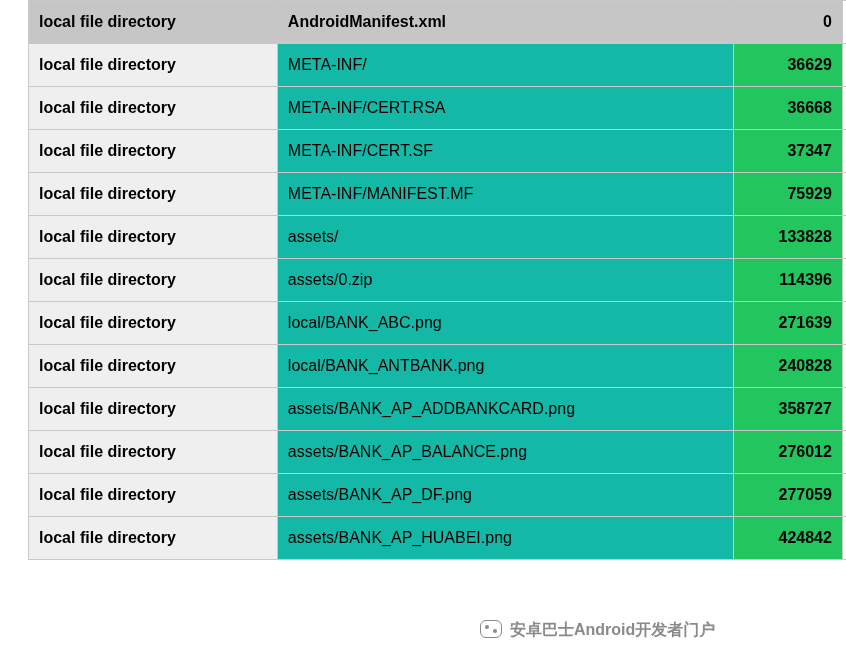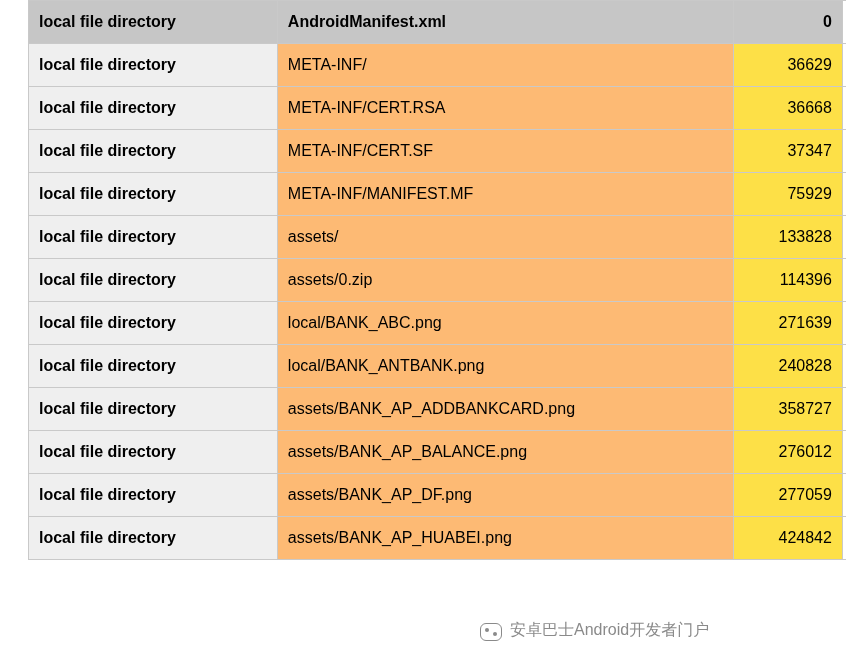--- a/index.html
+++ b/index.html
@@ -25,51 +25,52 @@
     vertical-align: middle;
   }
   .col-label {
     width: 240px;
     background: #efefef;
     font-weight: 700;
     color: #000;
   }
   .col-path {
     width: 440px;
-    background: #fdba74;
+    background: #14b8a6;
     font-weight: 400;
     color: #000;
   }
   .col-num {
     width: 105px;
-    background: #fde047;
-    font-weight: 400;
+    background: #22c55e;
+    font-weight: 700;
     color: #000;
     text-align: right;
   }
   .col-extra {
     width: 30px;
     background: #ffffff;
     border-right: 1px solid #c9c9c9;
   }
   .header-row td { background: #c6c6c6; font-weight: 700; }
   .header-row .col-num { font-weight: 700; }
   .header-row .col-extra { background: #ffffff; }
 
   .watermark {
     position: absolute;
     left: 480px;
     top: 620px;
     display: flex;
-    align-items: flex-end;
+    align-items: flex-start;
     gap: 8px;
     color: #8a8a8a;
     font-size: 16px;
     pointer-events: none;
     font-family: "PingFang SC","Microsoft YaHei",sans-serif;
+    font-weight: bold;
   }
   .wm-icon {
     width: 22px;
     height: 18px;
     border: 1.5px solid #8a8a8a;
     border-radius: 6px;
     position: relative;
   }
   .wm-icon::before,
   .wm-icon::after {

